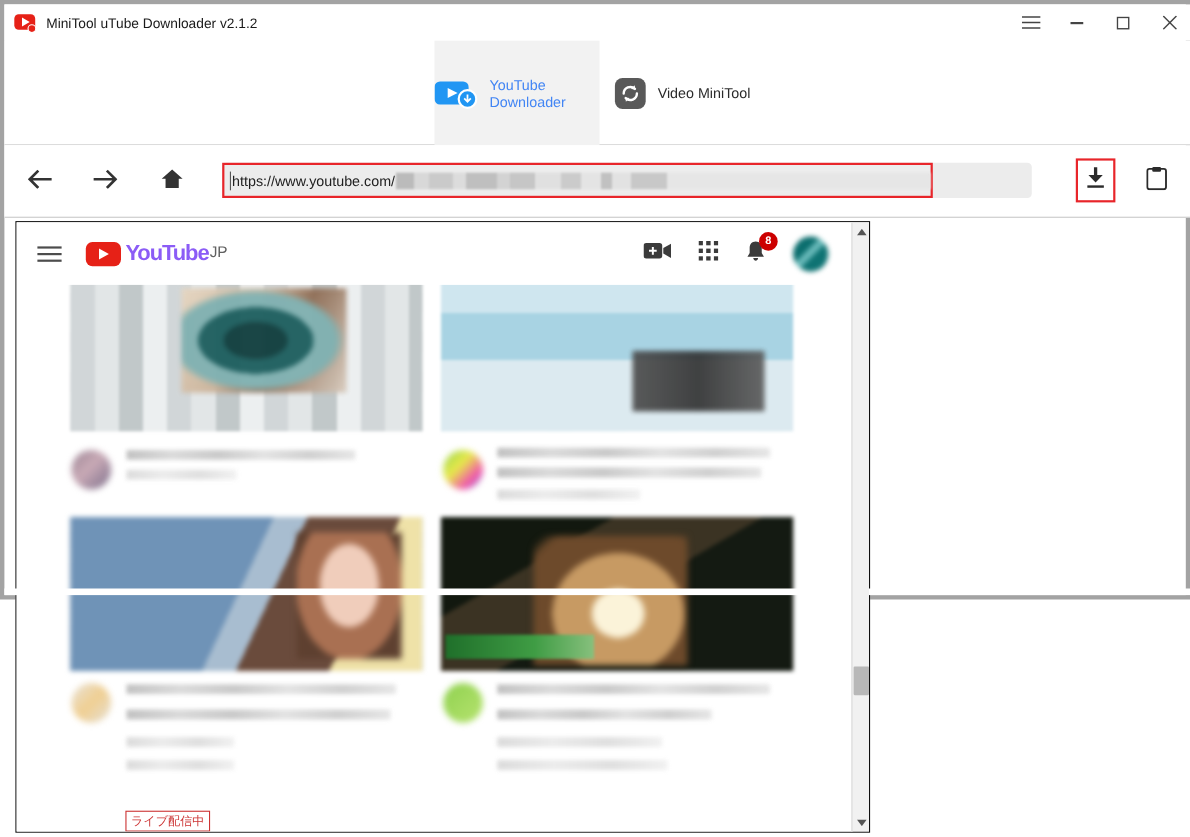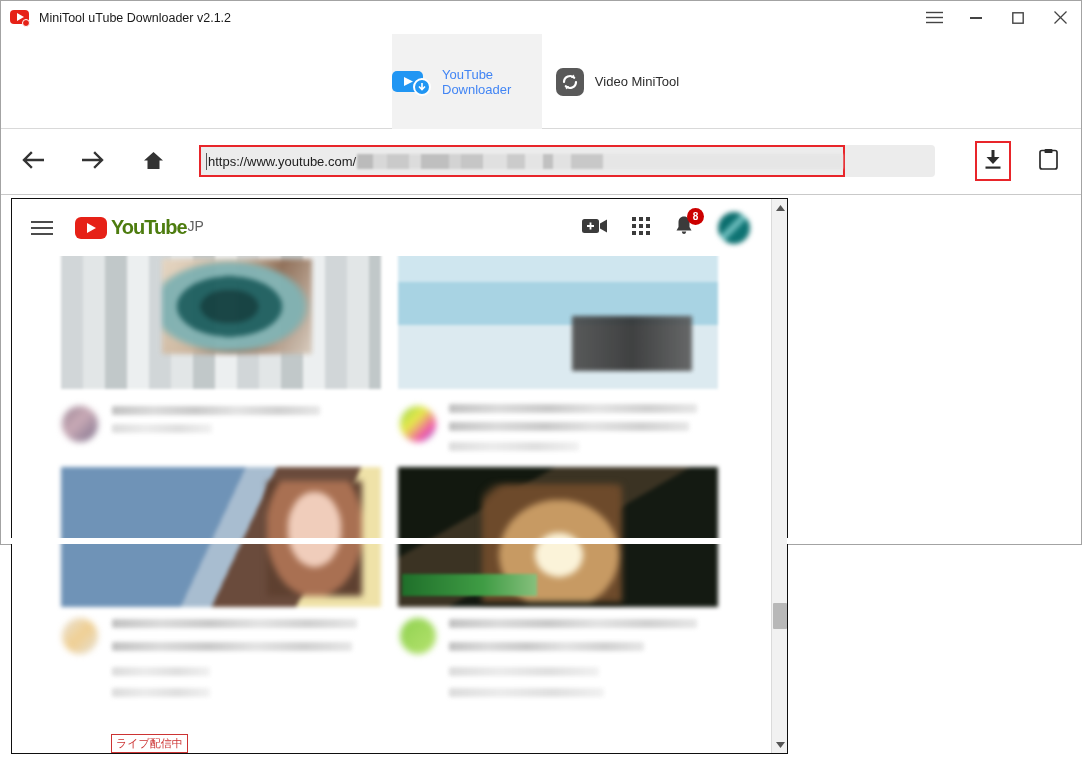--- a/index.html
+++ b/index.html
@@ -6,21 +6,21 @@
   html, body {
     width: 1082px; height: 761px;
     font-family: "Liberation Sans", sans-serif;
     background: #ffffff;
     overflow: hidden;
   }
   #app {
     position: relative;
     width: 1082px; height: 545px;
     background: #fff;
-    border: 1px solid #a3a3a3;
+    border: 4px solid #a3a3a3;
   }
 
   
   .titlebar {
     position: absolute; left: 0; top: 0;
     width: 1080px; height: 33px;
     background: #ffffff;
     display: flex; align-items: center;
   }
   .app-icon {
@@ -165,21 +165,21 @@
     margin-right: 4px;
   }
   .yt-logo-mark::after {
     content: ""; position: absolute; left: 12px; top: 6px;
     width: 0; height: 0;
     border-left: 9px solid #fff;
     border-top: 5px solid transparent;
     border-bottom: 5px solid transparent;
   }
   .yt-wordmark {
-    font-size: 20px; font-weight: bold; color: #4d7c0f;
+    font-size: 20px; font-weight: bold; color: #8b5cf6;
     letter-spacing: -1px; line-height: 21px;
   }
   .yt-cc {
     font-size: 14px; color: #606060; margin-left: 1px; margin-top: 1px;
   }
   .yt-search {
     margin-left: 32px; display: flex; height: 29px;
   }
   .yt-search-input {
     width: 209px; height: 29px;

